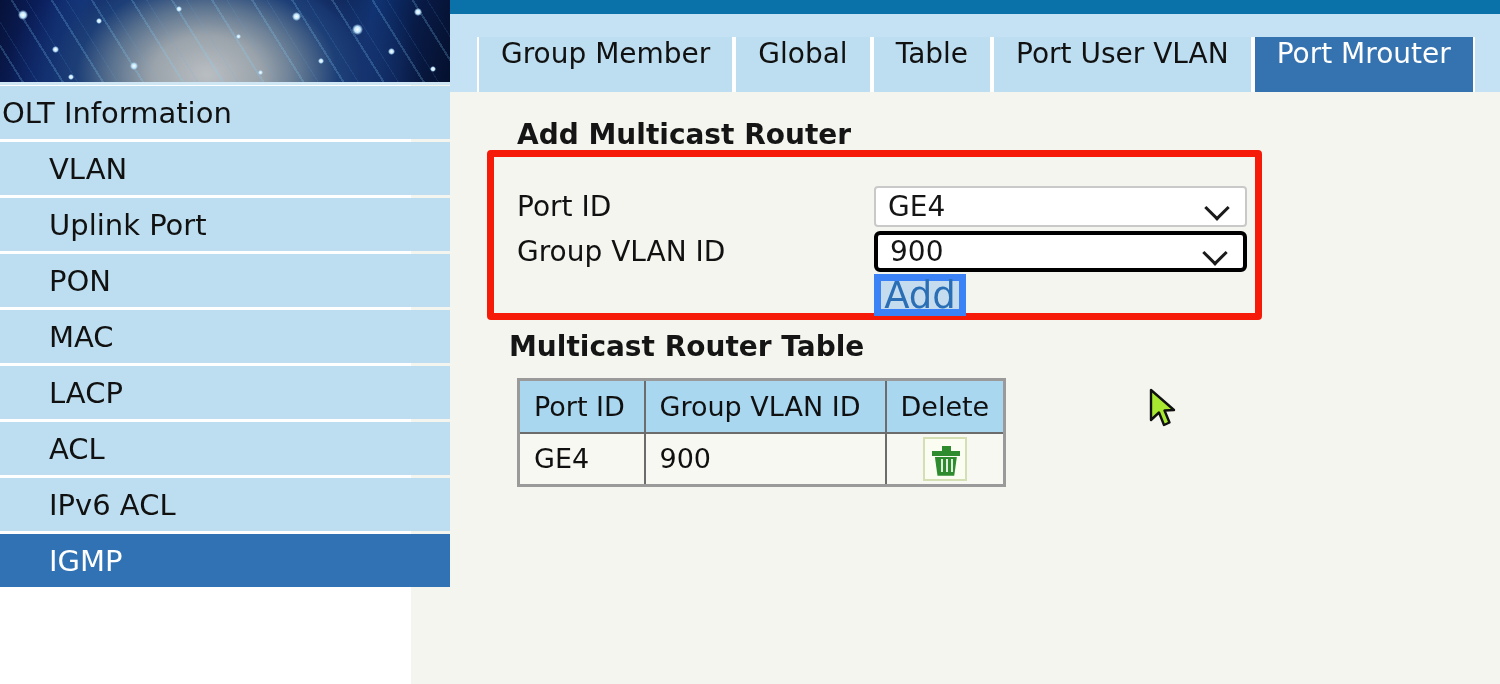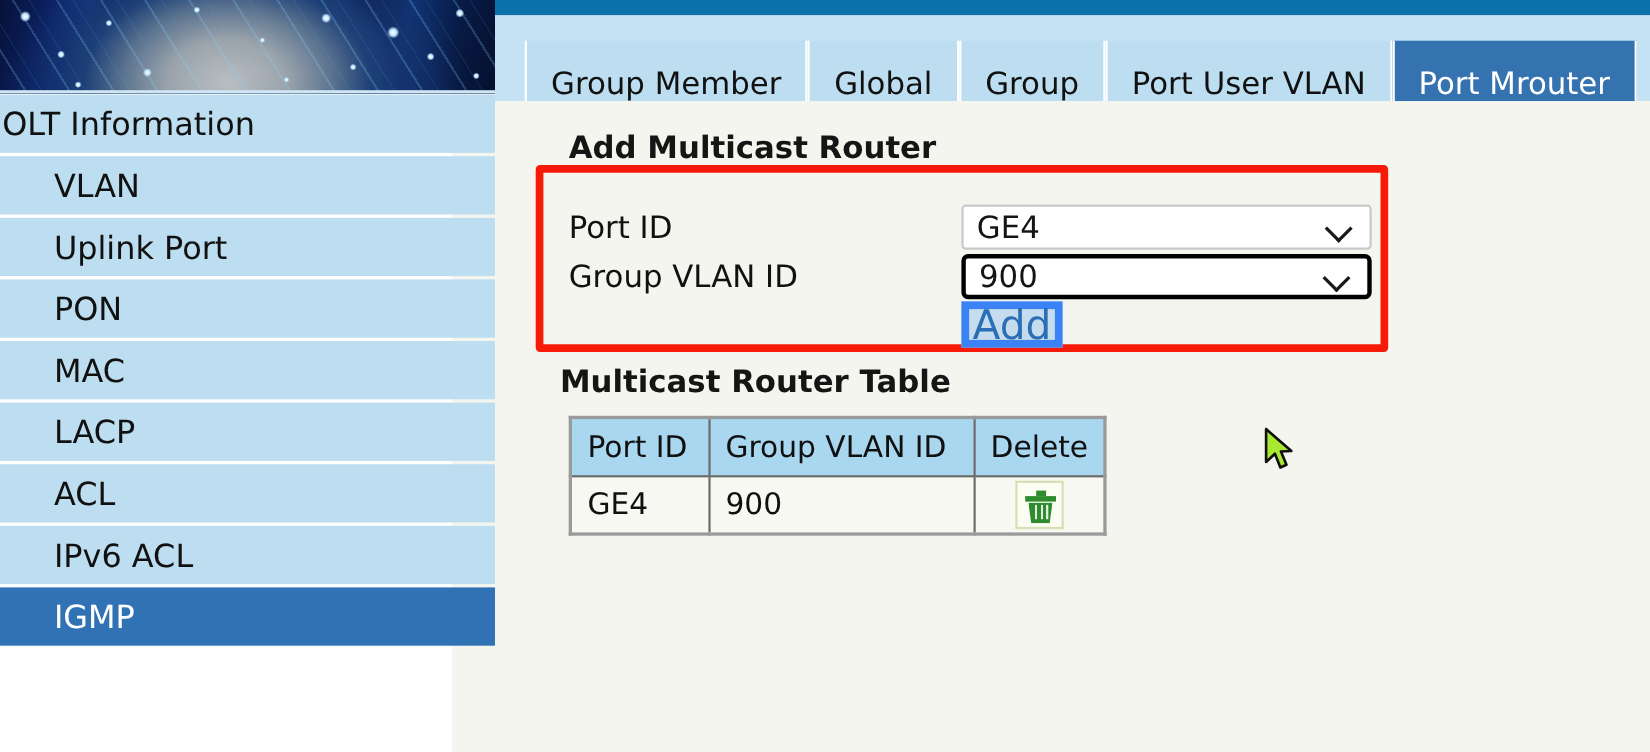--- a/index.html
+++ b/index.html
@@ -90,21 +90,21 @@
   #tabs {
     position: absolute; left: 27px; top: 23px;
     height: 55px;
     display: flex;
     align-items: stretch;
   }
   .tab {
     background: #bcdef0;
     border-left: 2px solid #ffffff;
     border-right: 2px solid #ffffff;
-    display: flex; align-items: flex-end; justify-content: center;
+    display: flex; align-items: flex-start; justify-content: center;
     padding: 0 22px;
     font-size: 28px;
     color: #111111;
     white-space: nowrap;
   }
   .tab.active {
     background: #3472b0;
     color: #ffffff;
   }
 
@@ -331,21 +331,21 @@
 
     <div id="tabstrip">
       <div id="tabs">
           <div class="tab">
             <span>Group Member</span>
           </div>
           <div class="tab">
             <span>Global</span>
           </div>
           <div class="tab">
-            <span>Group</span>
+            <span>Table</span>
           </div>
           <div class="tab">
             <span>Port User VLAN</span>
           </div>
           <div class="tab active">
             <span>Port Mrouter</span>
           </div>
         </div>
     </div>
 

